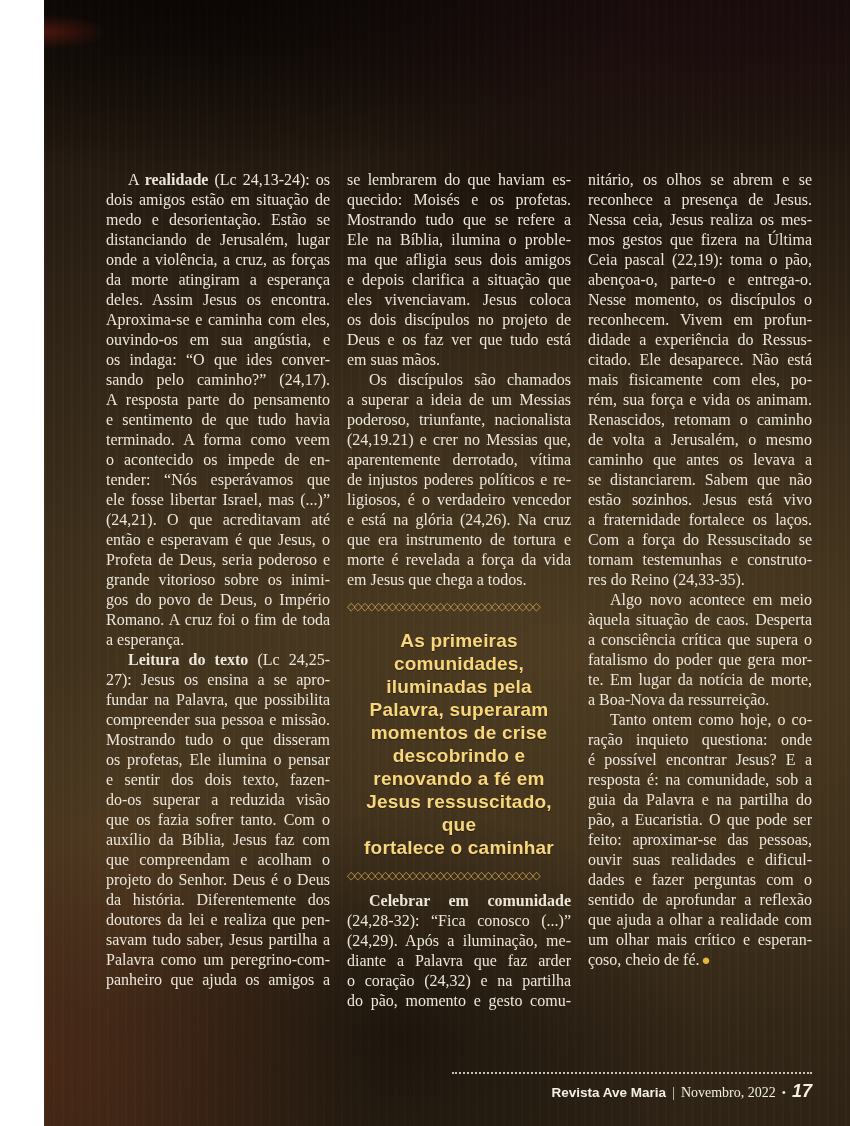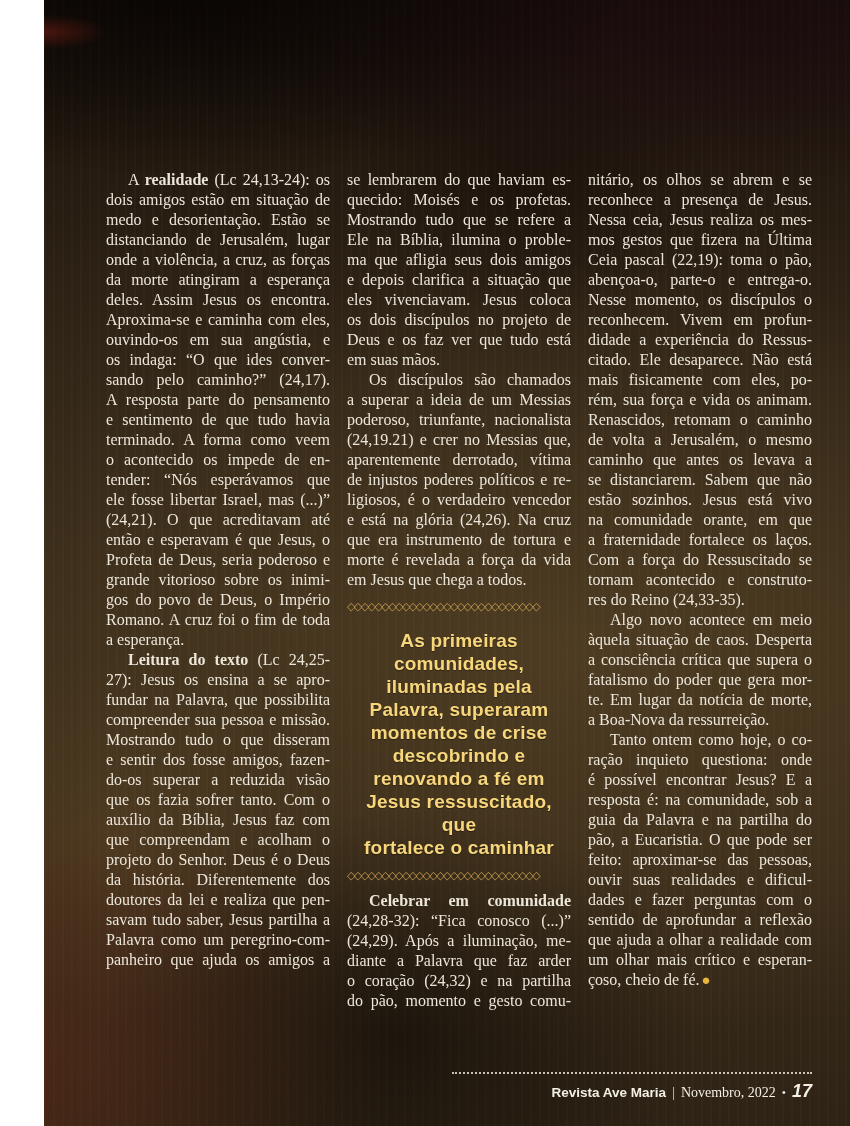--- a/index.html
+++ b/index.html
@@ -102,21 +102,22 @@
         <div class="line">Profeta de Deus, seria poderoso e</div>
         <div class="line">grande vitorioso sobre os inimi-</div>
         <div class="line">gos do povo de Deus, o Império</div>
         <div class="line">Romano. A cruz foi o fim de toda</div>
         <div class="line end">a esperança.</div>
         <div class="line indent"><b>Leitura do texto</b> (Lc 24,25-</div>
         <div class="line">27): Jesus os ensina a se apro-</div>
         <div class="line">fundar na Palavra, que possibilita</div>
         <div class="line">compreender sua pessoa e missão.</div>
         <div class="line">Mostrando tudo o que disseram</div>
-        <div class="line">e sentir dos fosse amigos, fazen-</div>
+        <div class="line">os profetas, Ele ilumina o pensar</div>
+        <div class="line">e sentir dos dois texto, fazen-</div>
         <div class="line">do-os superar a reduzida visão</div>
         <div class="line">que os fazia sofrer tanto. Com o</div>
         <div class="line">auxílio da Bíblia, Jesus faz com</div>
         <div class="line">que compreendam e acolham o</div>
         <div class="line">projeto do Senhor. Deus é o Deus</div>
         <div class="line">da história. Diferentemente dos</div>
         <div class="line">doutores da lei e realiza que pen-</div>
         <div class="line">savam tudo saber, Jesus partilha a</div>
         <div class="line">Palavra como um peregrino-com-</div>
         <div class="line">panheiro que ajuda os amigos a</div>
@@ -175,24 +176,23 @@
         <div class="line">reconhecem. Vivem em profun-</div>
         <div class="line">didade a experiência do Ressus-</div>
         <div class="line">citado. Ele desaparece. Não está</div>
         <div class="line">mais fisicamente com eles, po-</div>
         <div class="line">rém, sua força e vida os animam.</div>
         <div class="line">Renascidos, retomam o caminho</div>
         <div class="line">de volta a Jerusalém, o mesmo</div>
         <div class="line">caminho que antes os levava a</div>
         <div class="line">se distanciarem. Sabem que não</div>
         <div class="line">estão sozinhos. Jesus está vivo</div>
-        <div class="line">na comunidade orante, em que</div>
         <div class="line">a fraternidade fortalece os laços.</div>
         <div class="line">Com a força do Ressuscitado se</div>
-        <div class="line">tornam acontecido e construto-</div>
+        <div class="line">tornam testemunhas e construto-</div>
         <div class="line end">res do Reino (24,33-35).</div>
         <div class="line indent">Algo novo acontece em meio</div>
         <div class="line">àquela situação de caos. Desperta</div>
         <div class="line">a consciência crítica que supera o</div>
         <div class="line">fatalismo do poder que gera mor-</div>
         <div class="line">te. Em lugar da notícia de morte,</div>
         <div class="line end">a Boa-Nova da ressurreição.</div>
         <div class="line indent">Tanto ontem como hoje, o co-</div>
         <div class="line">ração inquieto questiona: onde</div>
         <div class="line">é possível encontrar Jesus? E a</div>

